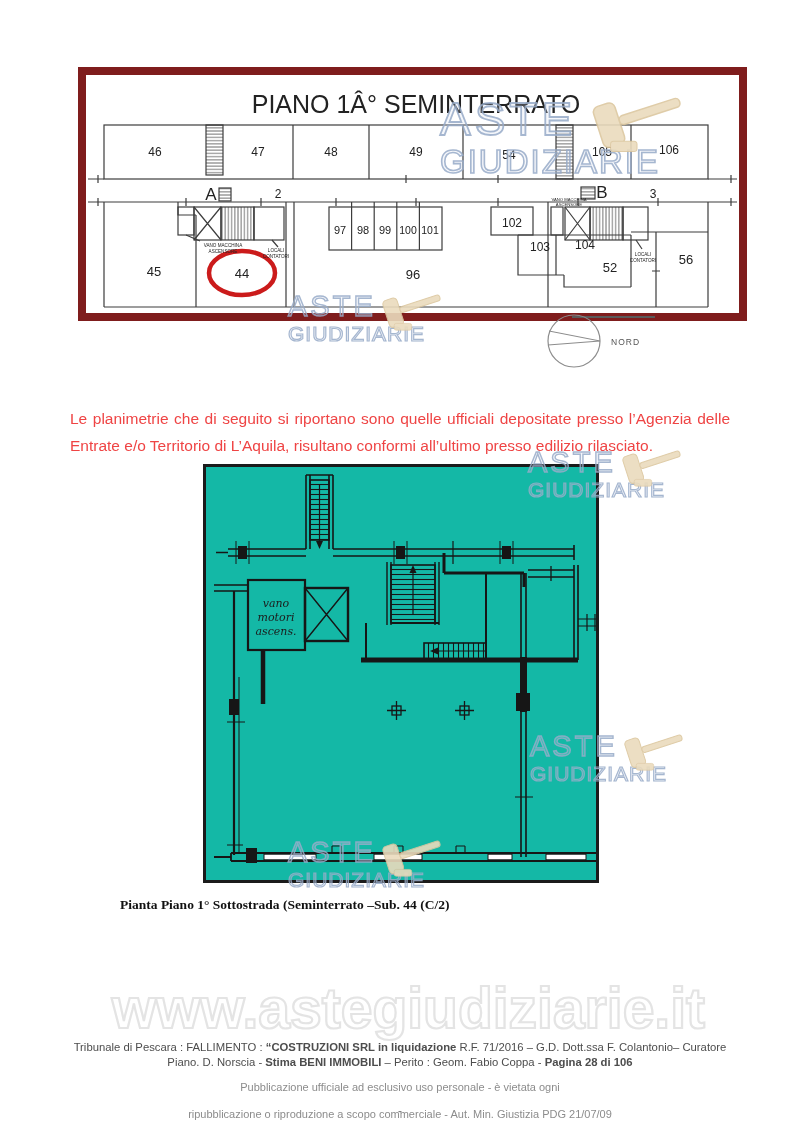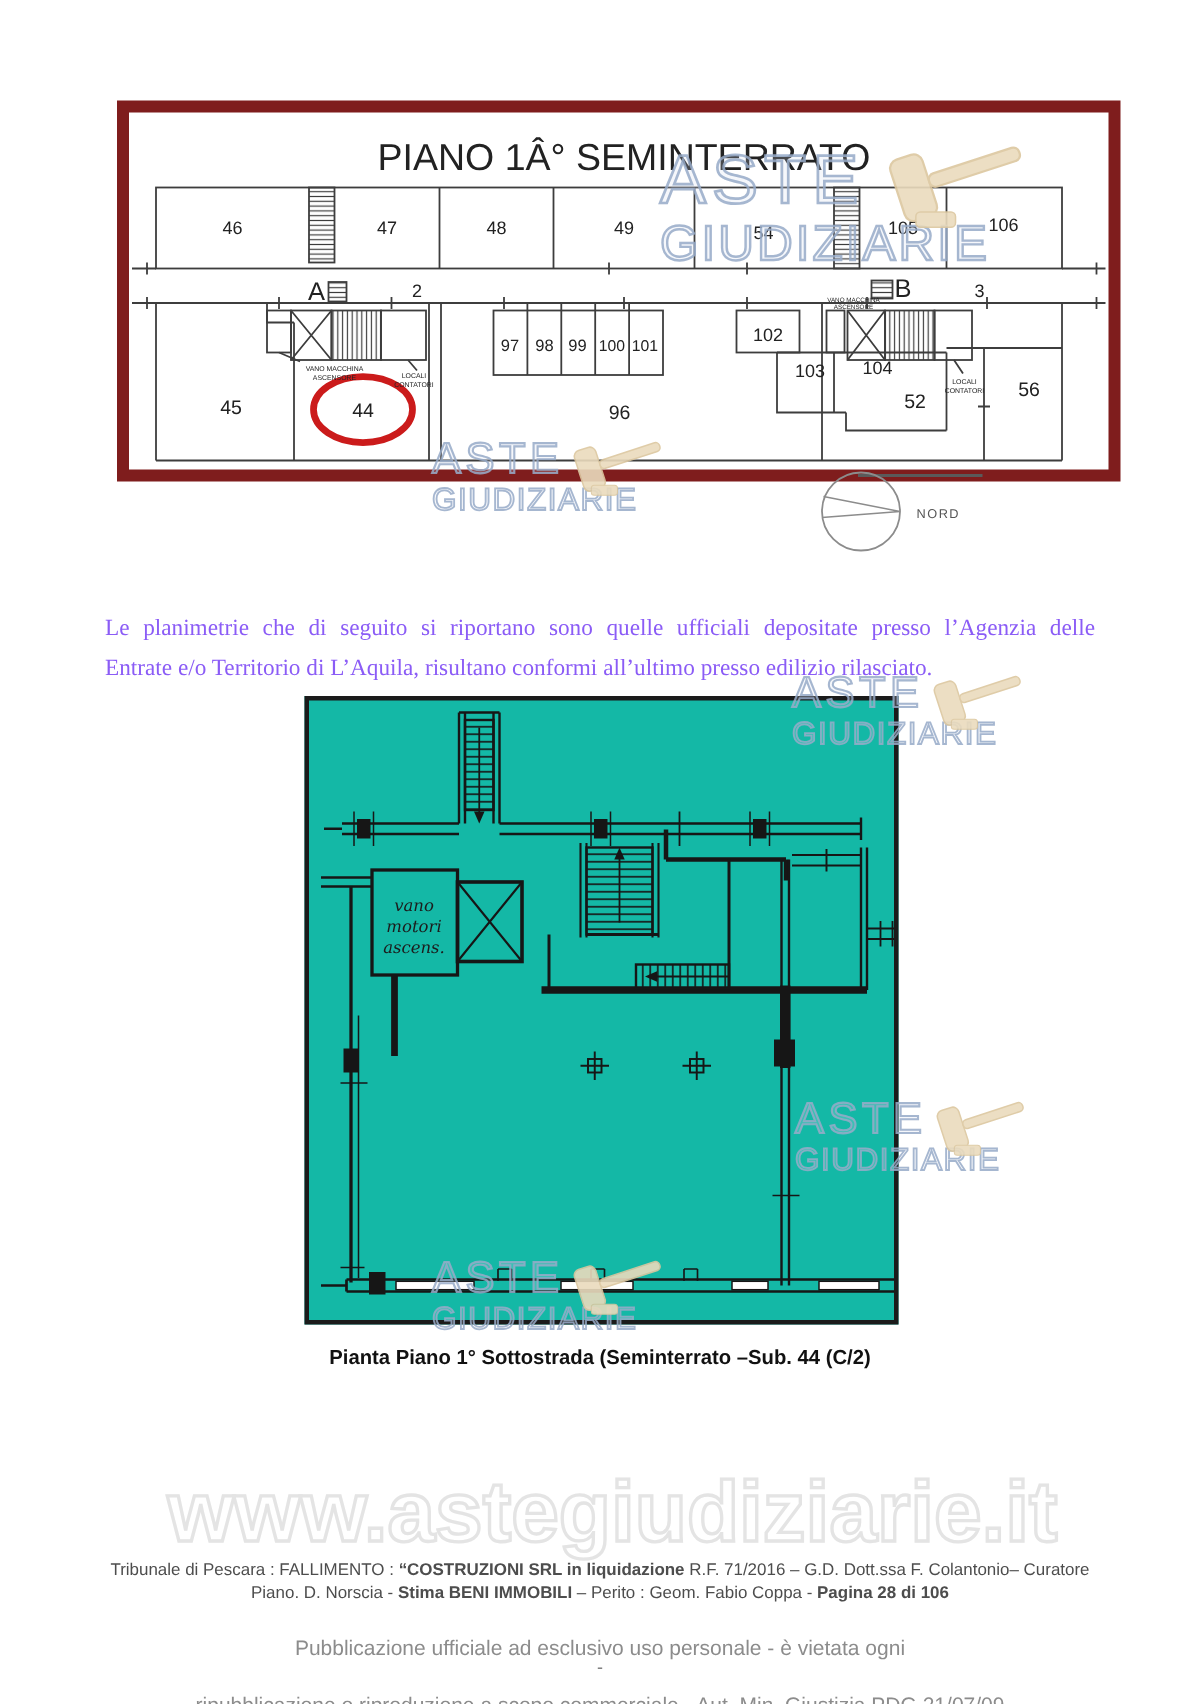--- a/index.html
+++ b/index.html
@@ -10,24 +10,24 @@
   .plan1{position:absolute;left:78px;top:67px;width:653px;height:238px;
          border:8px solid #7f1d1d;background:#fff;z-index:1;}
   .plan2{position:absolute;left:203px;top:464px;width:390px;height:413px;
          border:3px solid #1b1b1b;background:#14b8a6;z-index:1;}
   .plan1 svg,.plan2 svg{display:block;width:100%;height:100%;}
   .p1 text{font-family:"Liberation Sans",sans-serif;fill:#222;}
 
   
   .caption1{position:absolute;left:75px;top:341px;width:580px;text-align:center;
             font-size:15px;font-weight:bold;color:#111;z-index:3;}
-  .caption2{position:absolute;left:120px;top:897px;width:560px;text-align:center;
-            font-size:13.5px;font-weight:bold;color:#111;z-index:3;}
+  .caption2{position:absolute;left:120px;top:897px;width:560px;text-align:left;
+            font-size:13.5px;font-weight:bold;color:#111;z-index:3;font-family:Liberation Serif, serif;}
   .para{position:absolute;left:70px;top:410px;width:660px;font-size:15.5px;
-        color:#8b5cf6;z-index:3;font-family:Liberation Serif, serif;}
+        color:#ef4444;z-index:3;}
   .para .l1{text-align:justify;text-align-last:justify;}
   .para .l2{margin-top:9px;}
 
   
   .compass{position:absolute;left:545px;top:312px;width:120px;height:60px;z-index:3;}
   .compass-line{position:absolute;left:572px;top:316px;width:83px;height:2px;
                 background:#5a5a5a;z-index:3;}
 
   
   .wm{position:absolute;z-index:4;pointer-events:none;line-height:1;
@@ -47,21 +47,21 @@
   .wm4{left:530px;top:732px;}
   .wm5{left:288px;top:838px;}
   .wm-site{position:absolute;left:95px;top:975px;width:610px;text-align:right;
            font-size:57px;font-weight:bold;z-index:4;pointer-events:none;
            color:rgba(255,255,255,0.65);-webkit-text-stroke:2.2px #e4e4e4;
            font-family:"Liberation Sans",sans-serif;}
 
   
   .footer{position:absolute;left:0;right:0;top:1040px;text-align:center;z-index:3;}
   .f-small{font-size:11.3px;line-height:15px;color:#4d4d4d;}
-  .f-big{font-size:14px;line-height:20px;color:#8c8c8c;margin-top:18px;}
+  .f-big{font-size:11px;line-height:20px;color:#8c8c8c;margin-top:7px;}
   .page-dash{position:absolute;left:0;right:0;top:1104px;text-align:center;
              font-size:12px;color:#777;z-index:3;}
 </style>
 </head>
 <body>
 
 <div class="page">
 
   <figure class="plan1" style="margin:0">
     <svg class="p1" viewBox="0 0 653 238">

